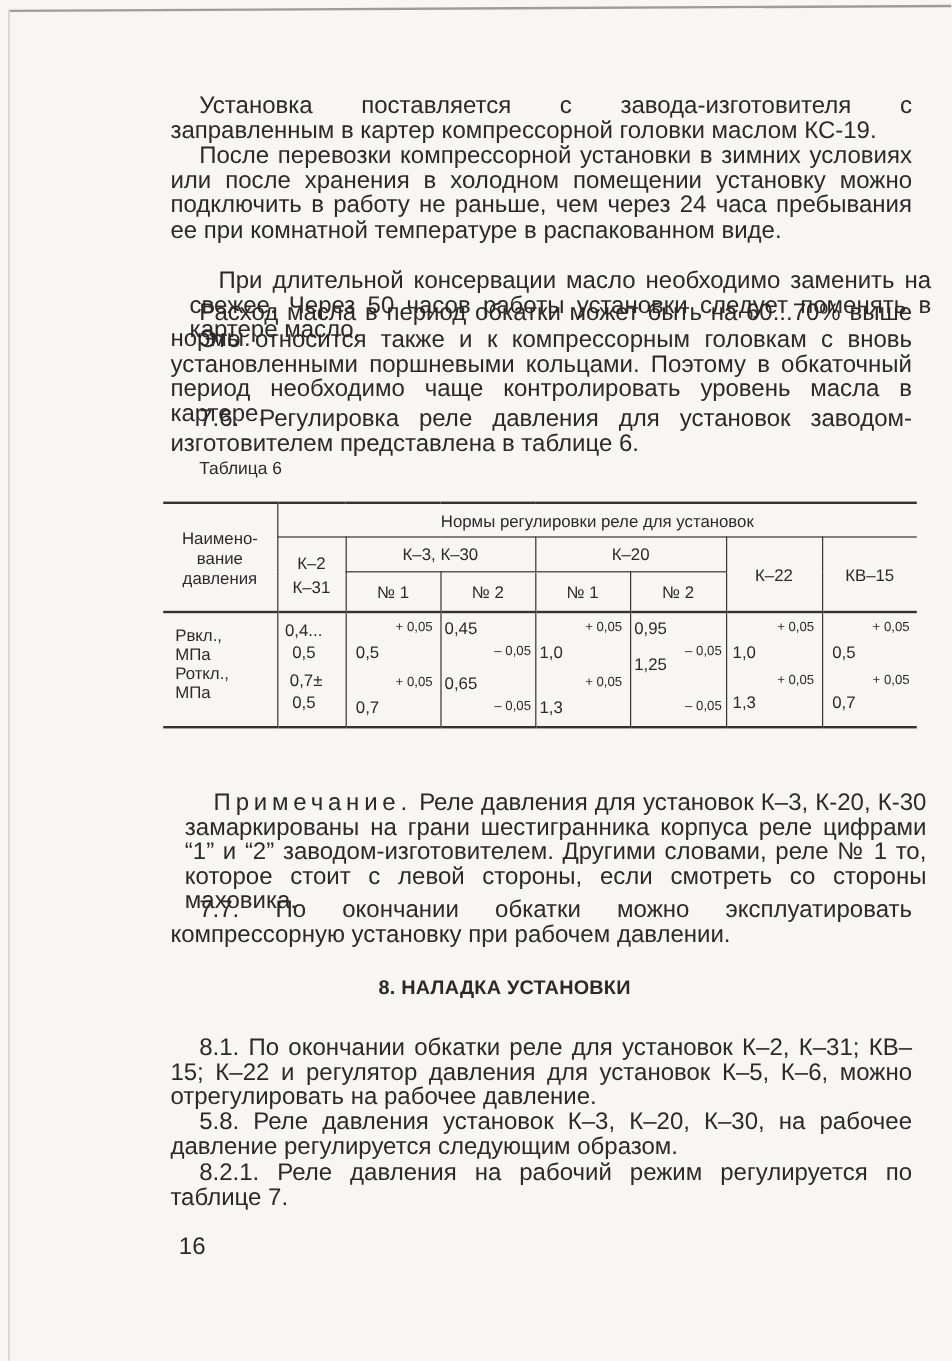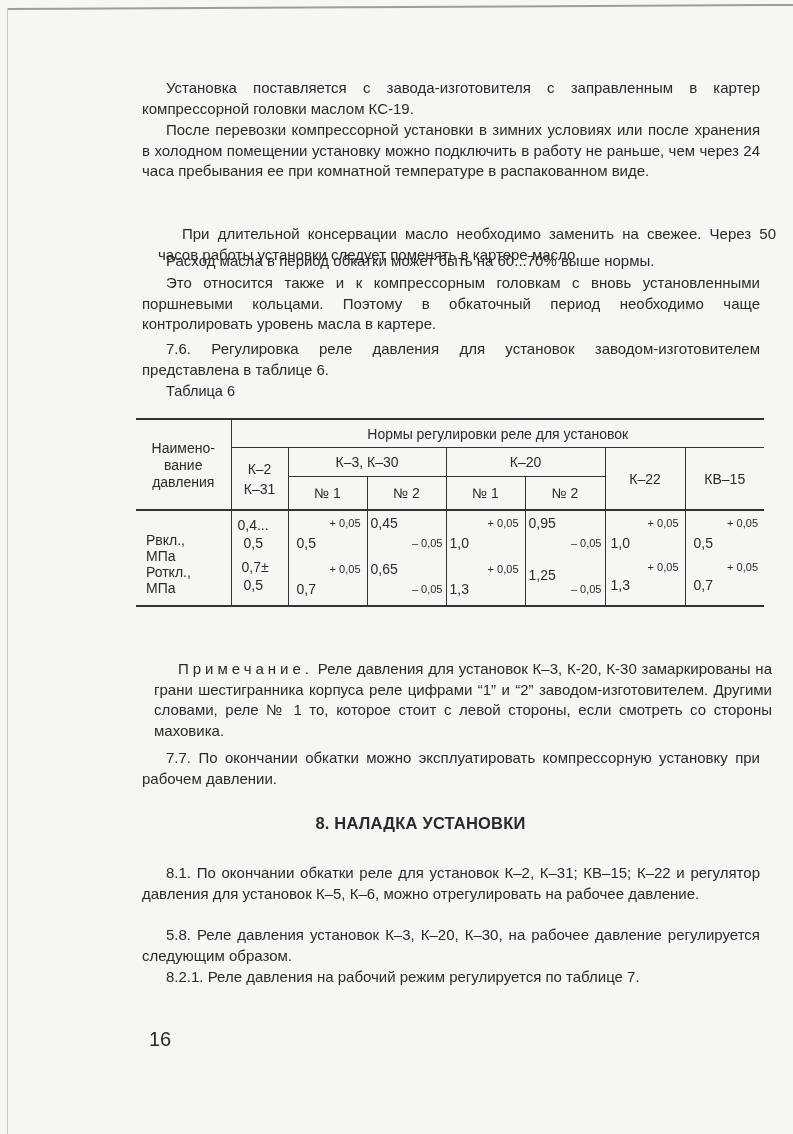--- a/index.html
+++ b/index.html
@@ -15,21 +15,21 @@
   }
   .scan-left {
     position: absolute; left: 7px; top: 8px; width: 1px; height: 1126px;
     background: #c9c9c9;
   }
   .page {
     position: absolute; left: 0; top: 0; width: 793px; height: 1134px;
   }
   .para {
     position: absolute; left: 142px; width: 618px;
-    font-size: 15px; line-height: 20.6px; text-align: justify;
+    font-size: 20px; line-height: 20.6px; text-align: justify;
     text-align-last: left;
   }
   .para .ind { display: inline-block; width: 24px; }
   .caption {
     position: absolute; left: 166px; top: 383px; font-size: 14.5px;
   }
   table.t6 {
     position: absolute; left: 136px; top: 418px; width: 628px;
     border-collapse: collapse; font-size: 14px; color: #2a2a2a;
   }
@@ -103,21 +103,21 @@
       <td rowspan="2" class="last">КВ–15</td>
     </tr>
     <tr>
       <td style="height:32px;">№ 1</td>
       <td>№ 2</td>
       <td>№ 1</td>
       <td>№ 2</td>
     </tr>
     <tr class="body">
       <td class="first rowlabel">
-        <div style="padding-top:21px;">Рвкл.,</div>
+        <div style="padding-top:10px;">Рвкл.,</div>
         <div>МПа</div>
         <div>Роткл.,</div>
         <div>МПа</div>
       </td>
       <td>
         <div class="cell">
           <span style="left:6px; top:6px;">0,4...</span>
           <span style="left:12px; top:24px;">0,5</span>
           <span style="left:10px; top:48px; text-decoration:none;">0,7±</span>
           <span style="left:12px; top:66px;">0,5</span>
@@ -144,21 +144,21 @@
           <span class="sup" style="right:6px; top:6px;">+ 0,05</span>
           <span style="left:3px; top:24px;">1,0</span>
           <span class="sup" style="right:6px; top:52px;">+ 0,05</span>
           <span style="left:3px; top:70px;">1,3</span>
         </div>
       </td>
       <td>
         <div class="cell">
           <span style="left:3px; top:4px;">0,95</span>
           <span class="sup" style="right:3px; top:26px;">– 0,05</span>
-          <span style="left:3px; top:56px;">1,25</span>
+          <span style="left:3px; top:34px;">1,25</span>
           <span class="sup" style="right:3px; top:72px;">– 0,05</span>
         </div>
       </td>
       <td>
         <div class="cell">
           <span class="sup" style="right:6px; top:6px;">+ 0,05</span>
           <span style="left:5px; top:24px;">1,0</span>
           <span class="sup" style="right:6px; top:50px;">+ 0,05</span>
           <span style="left:5px; top:66px;">1,3</span>
         </div>

